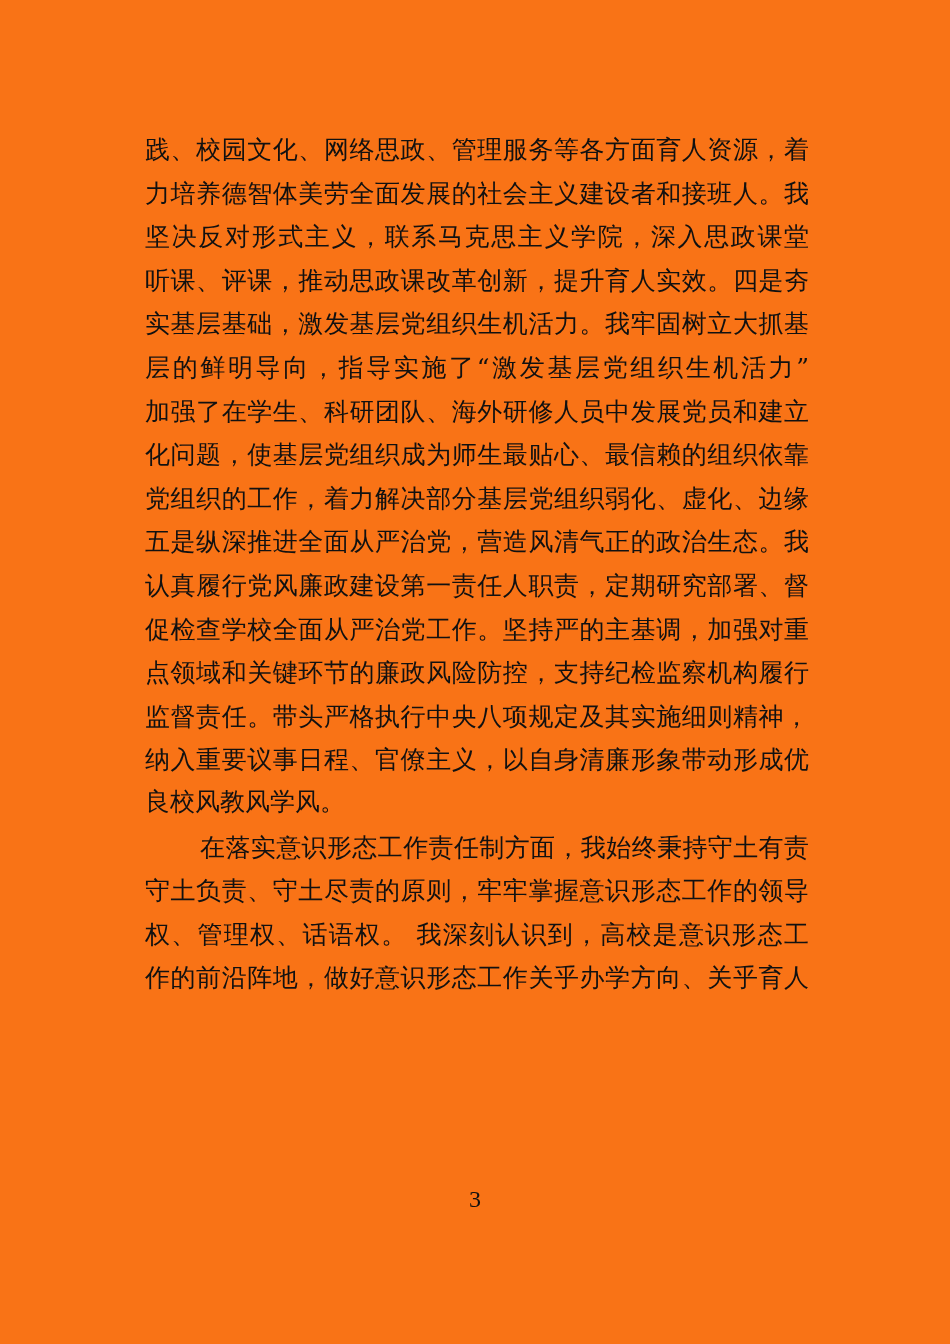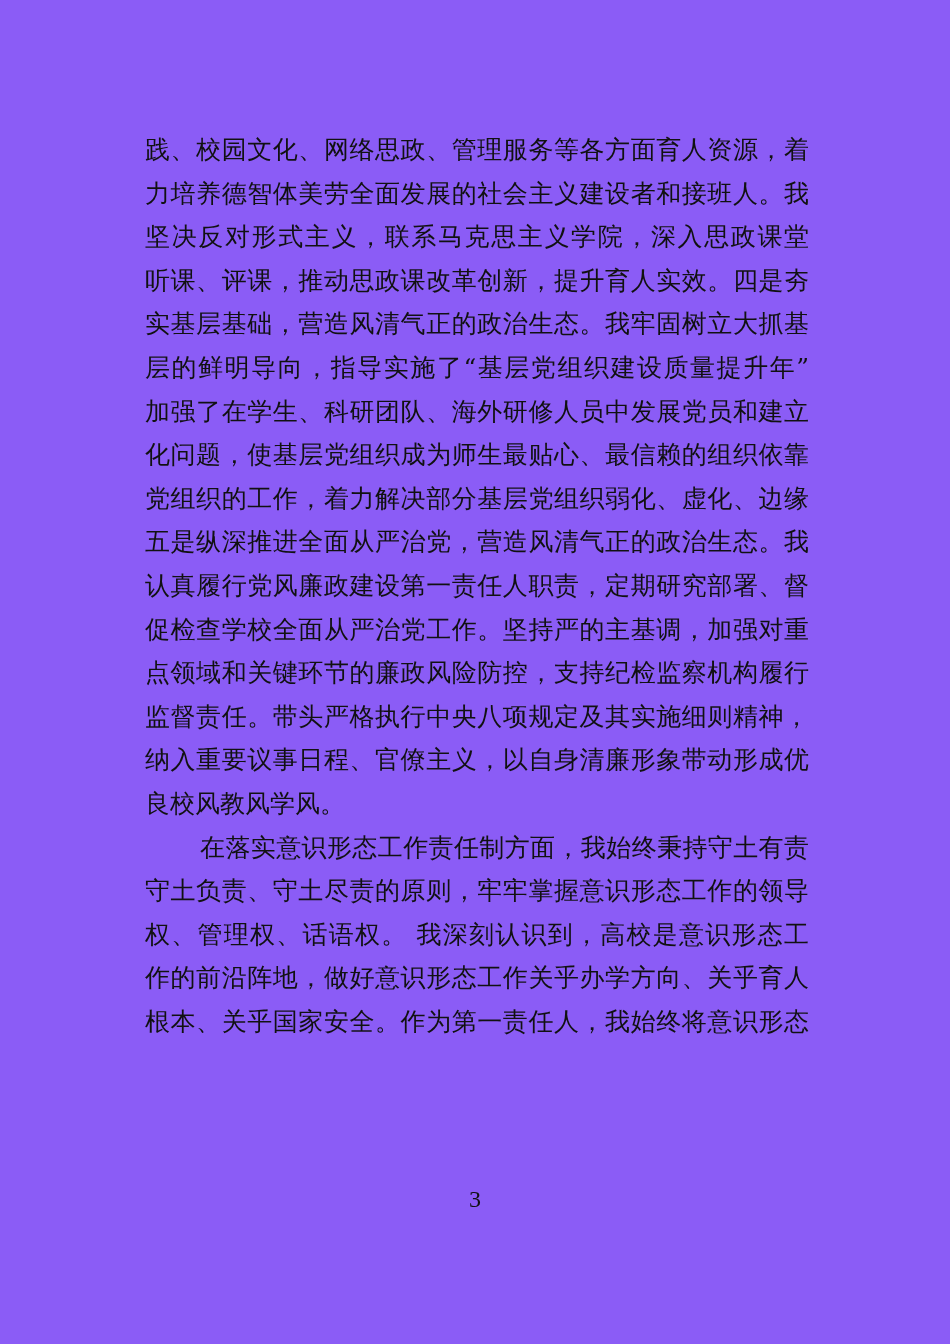--- a/index.html
+++ b/index.html
@@ -1,56 +1,55 @@
 <!DOCTYPE html>
 <html><head>
 <meta charset="utf-8">
 <style>
   html, body { margin: 0; padding: 0; background: #ffffff; }
   body { width: 950px; height: 1344px; position: relative; overflow: hidden; }
   .page {
-    position: absolute; left: 0; top: 0; width: 950px; height: 1344px; background: #8b5cf6;
+    position: absolute; left: 0; top: 0; width: 950px; height: 1344px; background: #f97316;
   }
   .body-text {
     position: absolute; left: 145px; top: 128px; width: 664px;
     font-family: "DejaVu Serif", "Liberation Serif", serif;
     font-size: 25px; line-height: 43.6px; color: #111111;
   }
   .line {
     display: block; height: 43.6px; white-space: nowrap;
     text-align: justify; text-align-last: justify;
   }
-  .line.last { text-align-last: left; }
+  .line.last { text-align-last: left; font-family: Liberation Mono, monospace; }
   .line.indent { padding-left: 55px; }
   .page-number {
     position: absolute; left: 0; width: 950px; top: 1186px; text-align: center;
     font-family: "Liberation Serif", "DejaVu Serif", serif; font-size: 24px; color: #111111;
   }
 </style>
 </head>
 <body>
 
 <div class="page">
   <div class="body-text">
     <span class="line">践、校园文化、网络思政、管理服务等各方面育人资源，着</span>
     <span class="line">力培养德智体美劳全面发展的社会主义建设者和接班人。我</span>
     <span class="line">坚决反对形式主义，联系马克思主义学院，深入思政课堂</span>
     <span class="line">听课、评课，推动思政课改革创新，提升育人实效。四是夯</span>
-    <span class="line">实基层基础，营造风清气正的政治生态。我牢固树立大抓基</span>
-    <span class="line">层的鲜明导向，指导实施了“基层党组织建设质量提升年”</span>
+    <span class="line">实基层基础，激发基层党组织生机活力。我牢固树立大抓基</span>
+    <span class="line">层的鲜明导向，指导实施了“激发基层党组织生机活力”</span>
     <span class="line">加强了在学生、科研团队、海外研修人员中发展党员和建立</span>
     <span class="line">化问题，使基层党组织成为师生最贴心、最信赖的组织依靠</span>
     <span class="line">党组织的工作，着力解决部分基层党组织弱化、虚化、边缘</span>
     <span class="line">五是纵深推进全面从严治党，营造风清气正的政治生态。我</span>
     <span class="line">认真履行党风廉政建设第一责任人职责，定期研究部署、督</span>
     <span class="line">促检查学校全面从严治党工作。坚持严的主基调，加强对重</span>
     <span class="line">点领域和关键环节的廉政风险防控，支持纪检监察机构履行</span>
     <span class="line">监督责任。带头严格执行中央八项规定及其实施细则精神，</span>
     <span class="line">纳入重要议事日程、官僚主义，以自身清廉形象带动形成优</span>
     <span class="line last">良校风教风学风。</span>
     <span class="line indent">在落实意识形态工作责任制方面，我始终秉持守土有责</span>
     <span class="line">守土负责、守土尽责的原则，牢牢掌握意识形态工作的领导</span>
     <span class="line">权、管理权、话语权。 我深刻认识到，高校是意识形态工</span>
     <span class="line">作的前沿阵地，做好意识形态工作关乎办学方向、关乎育人</span>
-    <span class="line">根本、关乎国家安全。作为第一责任人，我始终将意识形态</span>
   </div>
   <div class="page-number">3</div>
 </div>
 
 </body></html>

